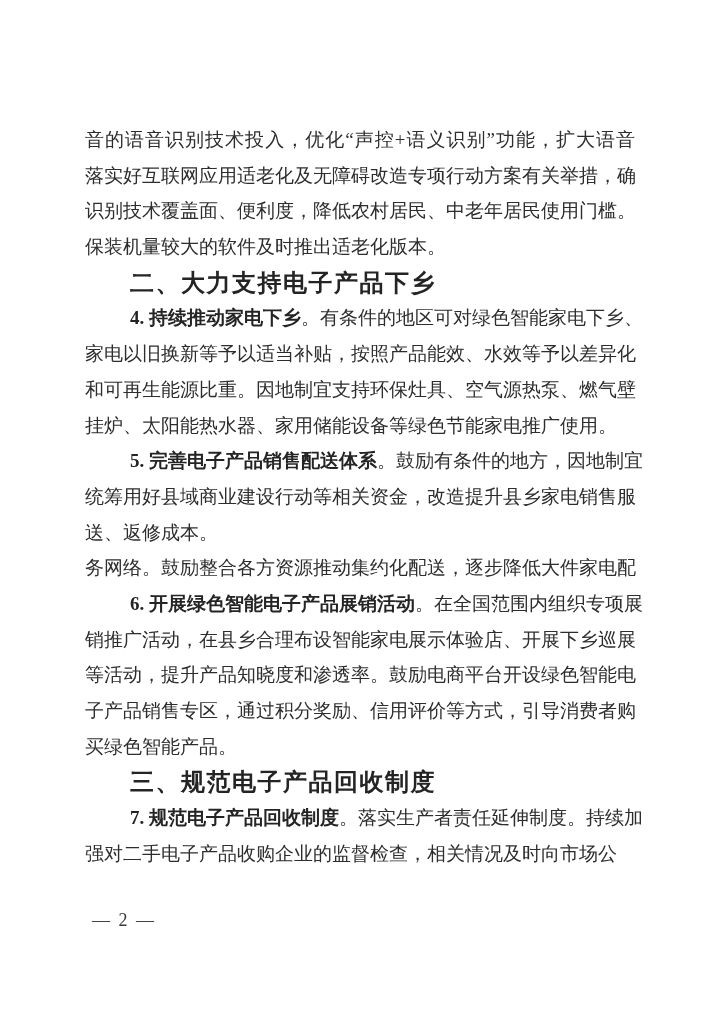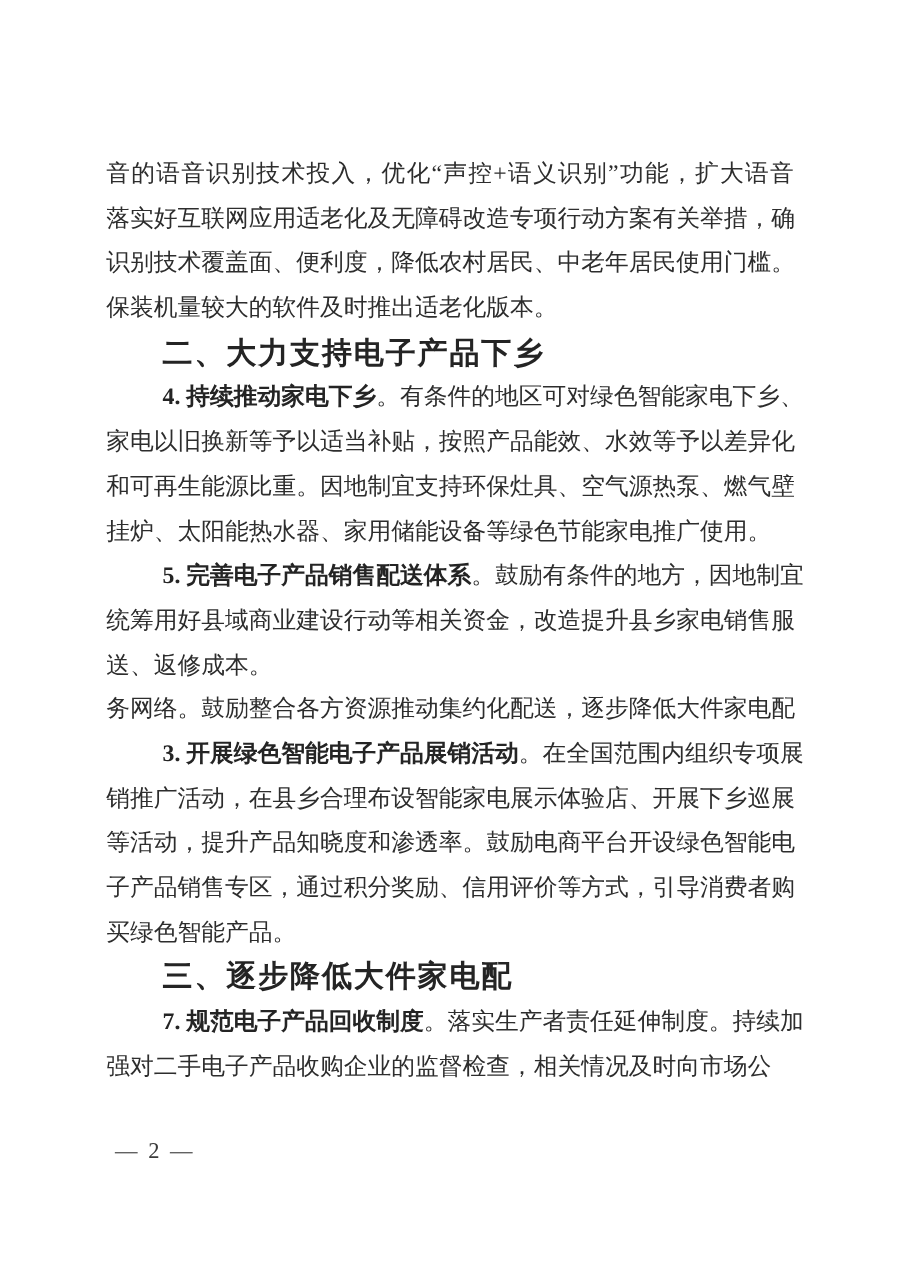--- a/index.html
+++ b/index.html
@@ -74,28 +74,28 @@
         <div class="line"><span class="seg">和可再生能源比重。因地制宜支持环保灶具、空气源热泵、燃气壁</span></div>
         <div class="line last"><span class="seg">挂炉、太阳能热水器、家用储能设备等绿色节能家电推广使用。</span></div>
       </div>
       <div class="block para">
         <div class="line indent"><span class="seg bold">5. 完善电子产品销售配送体系</span><span class="seg">。鼓励有条件的地方，因地制宜</span></div>
         <div class="line"><span class="seg">统筹用好县域商业建设行动等相关资金，改造提升县乡家电销售服</span></div>
         <div class="line last"><span class="seg">送、返修成本。</span></div>
         <div class="line"><span class="seg">务网络。鼓励整合各方资源推动集约化配送，逐步降低大件家电配</span></div>
       </div>
       <div class="block para">
-        <div class="line indent"><span class="seg bold">3. 开展绿色智能电子产品展销活动</span><span class="seg">。在全国范围内组织专项展</span></div>
+        <div class="line indent"><span class="seg bold">6. 开展绿色智能电子产品展销活动</span><span class="seg">。在全国范围内组织专项展</span></div>
         <div class="line"><span class="seg">销推广活动，在县乡合理布设智能家电展示体验店、开展下乡巡展</span></div>
         <div class="line"><span class="seg">等活动，提升产品知晓度和渗透率。鼓励电商平台开设绿色智能电</span></div>
         <div class="line"><span class="seg">子产品销售专区，通过积分奖励、信用评价等方式，引导消费者购</span></div>
         <div class="line last"><span class="seg">买绿色智能产品。</span></div>
       </div>
       <div class="block heading">
-        <div class="line indent last"><span class="seg bold">三、逐步降低大件家电配</span></div>
+        <div class="line indent last"><span class="seg bold">三、规范电子产品回收制度</span></div>
       </div>
       <div class="block para">
         <div class="line indent"><span class="seg bold">7. 规范电子产品回收制度</span><span class="seg">。落实生产者责任延伸制度。持续加</span></div>
         <div class="line last"><span class="seg">强对二手电子产品收购企业的监督检查，相关情况及时向市场公</span></div>
       </div>
     </div>
   <div class="page-num">— 2 —</div>
 </div>
 
 </body></html>

